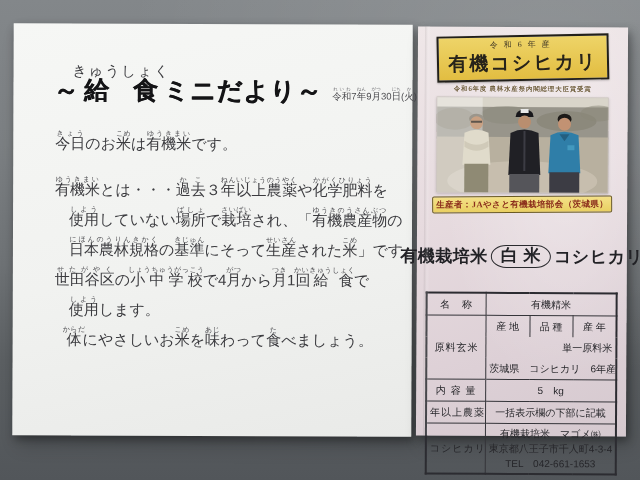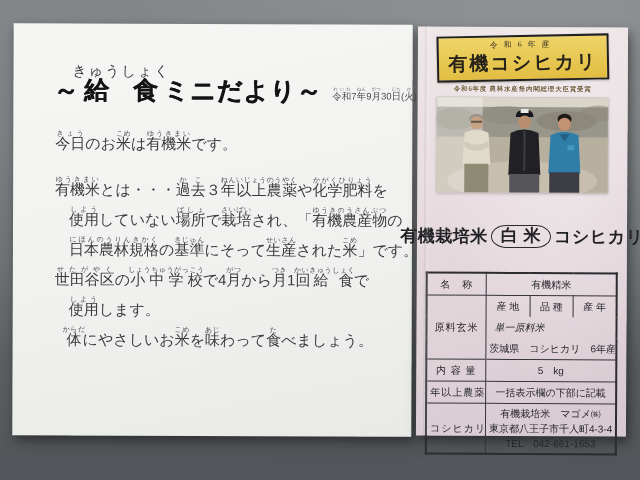--- a/index.html
+++ b/index.html
@@ -166,41 +166,44 @@
           <circle cx="128" cy="27" r="6.5" fill="#c29273"></circle>
           <path d="M114 38 Q128 31 142 38 L144 76 L112 76 Z" fill="#2f7ea8"></path>
           <path d="M123 37 L128 44 L133 37 Z" fill="#245f80"></path>
           <rect x="131" y="48" width="7" height="5" fill="#49a0c4" opacity=".8"></rect>
           <rect x="113" y="75" width="30" height="21" fill="#3c3c44"></rect>
         </g>
         <rect width="172" height="96" fill="none" stroke="#cfc8c6" stroke-width="1.5" opacity=".7"></rect>
       </svg>
     </div>
 
+    <div class="caption-ribbon">
+      <span>生産者：JAやさと有機栽培部会（茨城県）</span>
+    </div>
 
     <div class="product-line">
       <span>有機栽培米</span>
       <span class="oval">白 米</span>
       <span>コシヒカリ</span>
     </div>
 
     <table class="spec-table">
       <tbody>
           <tr>
         <td class="lbl">名　称</td>
         <td colspan="3">有機精米</td>
       </tr>
       <tr>
         <td class="lbl no-b" rowspan="3">原料玄米</td>
         <td class="no-b">産 地</td>
         <td class="no-b">品 種</td>
         <td class="no-b">産 年</td>
       </tr>
       <tr>
-        <td colspan="3" class="no-t no-b" style="text-align:left;padding-left:8px;font-style:italic;">単一原料米</td>
+        <td colspan="3" class="no-t no-b" style="text-align:right;padding-left:8px;">単一原料米</td>
       </tr>
       <tr>
         <td colspan="3" class="no-t">茨城県　コシヒカリ　6年産</td>
       </tr>
       <tr>
         <td class="lbl">内 容 量</td>
         <td colspan="3">5　kg</td>
       </tr>
       <tr>
         <td class="lbl">年以上農薬</td>

